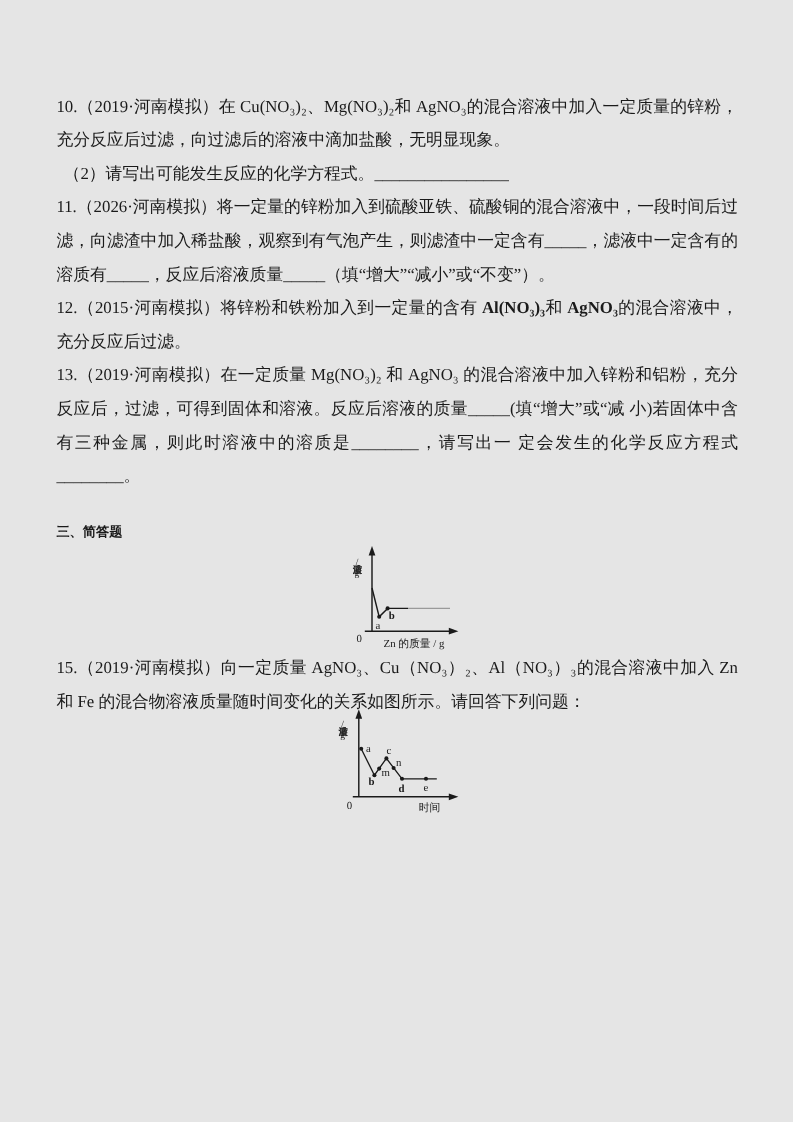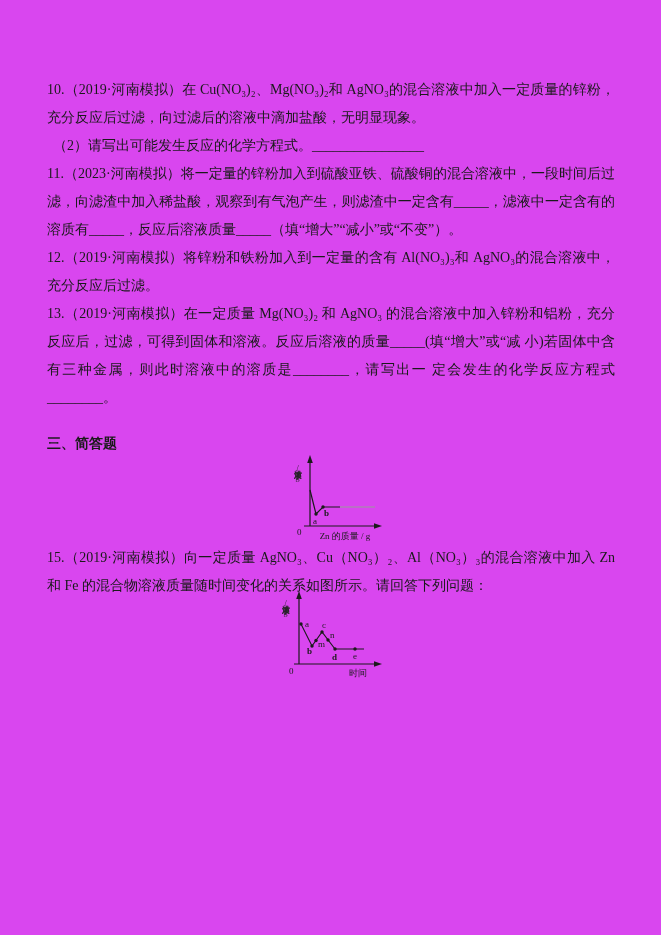--- a/index.html
+++ b/index.html
@@ -1,48 +1,48 @@
 <!DOCTYPE html>
 <html><head>
 <meta charset="utf-8">
 <style>
   html,body{margin:0;padding:0;background:#ffffff;}
   .page{
-    width:661px;height:935px;background:#d946ef;box-sizing:border-box;
+    width:661px;height:935px;background:#e5e5e5;box-sizing:border-box;
     padding:76px 46px 0 47px;
     font-family:"Liberation Serif","DejaVu Serif",serif;
     font-size:14px;color:#1a1a1a;line-height:28px;
     text-align:justify;overflow:hidden;
   }
   p{margin:0;padding:0;}
   .item{padding-left:6px;}
-  .b{font-weight:normal;}
-  .section-head{font-weight:bold;margin-top:18px;font-size:14px;}
+  .b{font-weight:bold;}
+  .section-head{font-weight:bold;margin-top:18px;font-size:11px;}
   .graph-wrap{position:relative;line-height:normal;text-align:left;}
   .g1{margin-left:236px;margin-top:-6px;width:150px;height:92px;}
   .g2{margin-left:231px;margin-top:-12px;width:160px;height:95px;}
   .ylab{
     position:absolute;writing-mode:vertical-rl;text-orientation:upright;
     font-size:8px;color:#222;letter-spacing:0px;line-height:8px;
   }
   .g1 .ylab{left:10px;top:12px;}
   .g2 .ylab{left:3px;top:11px;}
   svg text{font-family:"Liberation Serif","DejaVu Serif",serif;fill:#1a1a1a;}
 </style>
 </head>
 <body>
 
 <div class="page">
 
   <p>10.（2019·河南模拟）在 Cu(NO₃)₂、Mg(NO₃)₂和 AgNO₃的混合溶液中加入一定质量的锌粉，充分反应后过滤，向过滤后的溶液中滴加盐酸，无明显现象。</p>
   <p class="item">（2）请写出可能发生反应的化学方程式。________________</p>
 
-  <p>11.（2023·河南模拟）将一定量的锌粉加入到硫酸亚铁、硫酸铜的混合溶液中，一段时间后过滤，向滤渣中加入稀盐酸，观察到有气泡产生，则滤渣中一定含有_____，滤液中一定含有的溶质有_____，反应后溶液质量_____（填“增大”“减小”或“不变”）。</p>
+  <p>11.（2026·河南模拟）将一定量的锌粉加入到硫酸亚铁、硫酸铜的混合溶液中，一段时间后过滤，向滤渣中加入稀盐酸，观察到有气泡产生，则滤渣中一定含有_____，滤液中一定含有的溶质有_____，反应后溶液质量_____（填“增大”“减小”或“不变”）。</p>
 
-  <p><span>12.（2019·河南模拟）将锌粉和铁粉加入到一定量的含有 </span><span class="b">Al(NO₃)₃</span><span>和</span> <span class="b">AgNO₃</span><span>的混合溶液中，充分反应后过滤。</span></p>
+  <p><span>12.（2015·河南模拟）将锌粉和铁粉加入到一定量的含有 </span><span class="b">Al(NO₃)₃</span><span>和</span> <span class="b">AgNO₃</span><span>的混合溶液中，充分反应后过滤。</span></p>
 
   <p>13.（2019·河南模拟）在一定质量 Mg(NO₃)₂ 和 AgNO₃ 的混合溶液中加入锌粉和铝粉，充分反应后，过滤，可得到固体和溶液。反应后溶液的质量_____(填“增大”或“减 小)若固体中含有三种金属，则此时溶液中的溶质是________，请写出一 定会发生的化学反应方程式________。</p>
 
   <p class="section-head">三、简答题</p>
 
 
   <div class="graph-wrap g1">
     <span class="ylab">溶液质量/g</span>
     <svg width="150" height="92" viewBox="0 0 150 92">
       <line x1="27" y1="74" x2="27" y2="9" stroke="#1a1a1a" stroke-width="1.2"></line>

